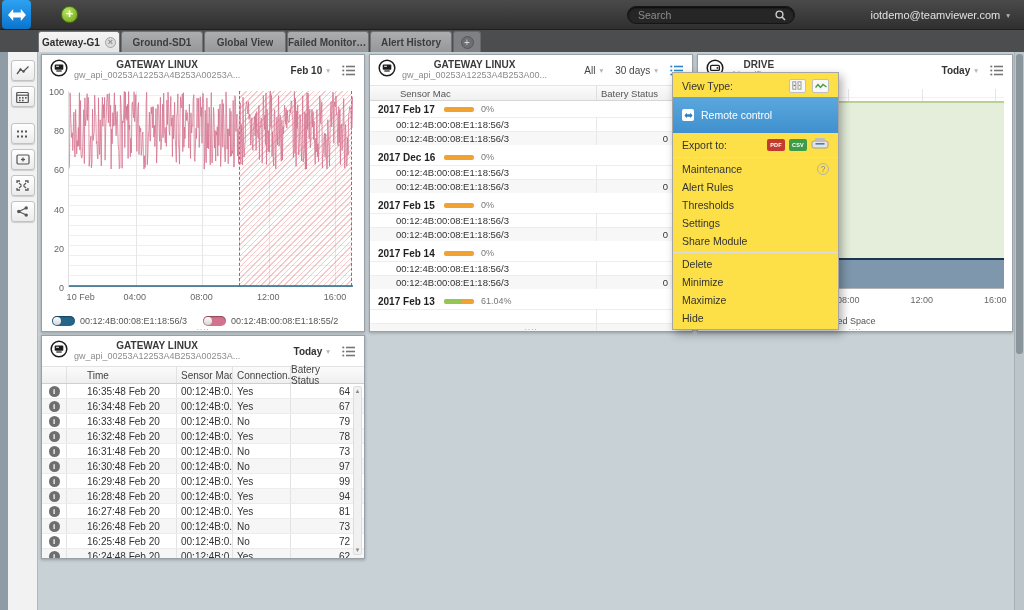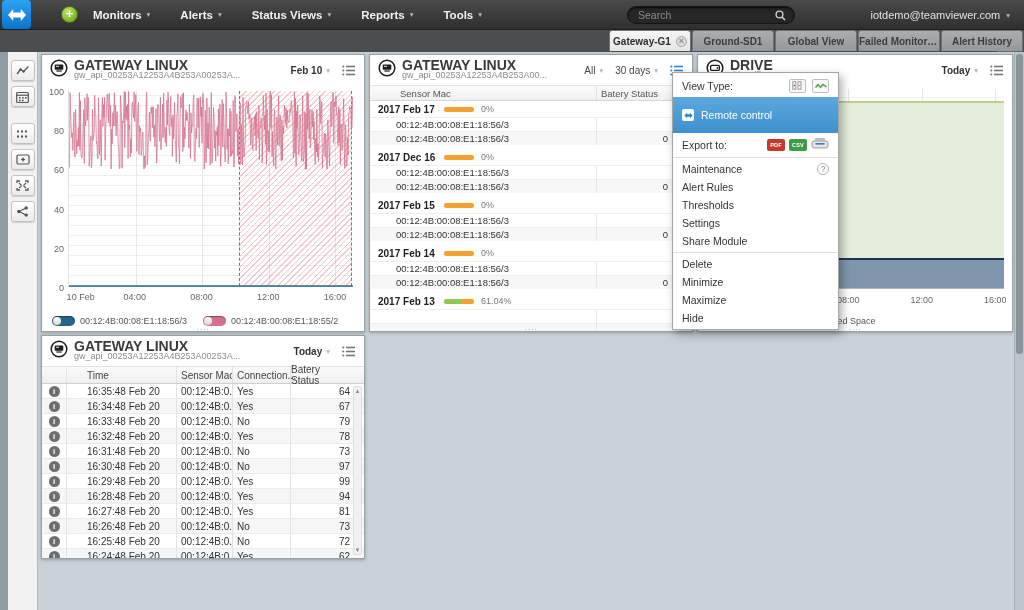--- a/index.html
+++ b/index.html
@@ -18,21 +18,21 @@
   .nav-item{color:#f1f1f1;font-weight:bold;font-size:11.5px;display:flex;align-items:center;gap:5px;cursor:default;}
   .caret{font-size:7.5px;color:#b5b5b5;}
   .caret::before{content:"▾";}
   .search-wrap{position:absolute;left:627px;top:6px;width:168px;height:18px;border-radius:9px;
     background:#262626;border:1px solid #161616;display:flex;align-items:center;padding:0 8px;
     box-shadow:inset 0 1px 2px rgba(0,0,0,.8);}
   .search-wrap input{flex:1;background:transparent;border:0;outline:0;color:#cfcfcf;font-size:10.5px;min-width:0;}
   .search-wrap input::placeholder{color:#8d8d8d;}
   .account{position:absolute;right:14px;top:0;height:30px;display:flex;align-items:center;gap:6px;color:#e2e2e2;font-size:11px;}
   
-  .tabbar{height:22px;background:#4c4d4f;display:flex;align-items:flex-end;padding-left:38px;flex-direction:column;}
+  .tabbar{height:22px;background:#4c4d4f;display:flex;align-items:flex-end;padding-left:38px;}
   .tab{height:21px;width:82px;display:flex;align-items:center;justify-content:center;gap:5px;
     font-size:10px;font-weight:bold;color:#3b3c3e;background:linear-gradient(#acadaf,#96979a);
     border:1px solid #717275;border-bottom:0;border-radius:3px 3px 0 0;margin-right:1px;}
   .tab.active{background:linear-gradient(#f5f5f5,#e5e5e5);color:#2d2d2d;}
   .tab-label{white-space:nowrap;overflow:hidden;text-overflow:ellipsis;}
   .tab-close{width:11px;height:11px;border:1px solid #a3a3a3;border-radius:50%;color:#8e8e8e;
     font-size:9px;line-height:9px;text-align:center;flex:none;background:#dcdcdc;}
   .x-close::before{content:"×";}
   .tab-add{width:28px;height:21px;background:#7f8084;border:1px solid #68696c;border-bottom:0;
     border-radius:3px 3px 0 0;display:flex;align-items:center;justify-content:center;}
@@ -48,21 +48,21 @@
     box-shadow:0 1px 1px rgba(0,0,0,.15);}
   .sb-sep{height:6px;}
   .workspace{position:relative;flex:1;}
   .panel{position:absolute;background:#fff;border:1px solid #99a1a6;box-shadow:0 1px 3px rgba(0,0,0,.25);}
   #panel-sensor{left:3px;top:2px;width:324px;height:278px;}
   #panel-battery{left:331px;top:2px;width:324px;height:278px;}
   #panel-drive{left:659px;top:2px;width:316px;height:278px;}
   #panel-log{left:3px;top:283px;width:324px;height:224px;overflow:hidden;}
   .panel-header{height:30px;display:flex;align-items:center;padding:0 8px;gap:6px;}
   .ph-text{line-height:10px;}
-  .ph-title{font-size:14px;font-weight:bold;color:#3a3a3a;}
+  .ph-title{font-size:10px;font-weight:bold;color:#3a3a3a;text-align:center;}
   .ph-sub{font-size:9px;color:#8b8b8b;}
   .ph-right{margin-left:auto;display:flex;align-items:center;gap:12px;}
   .date-sel{font-size:10px;font-weight:bold;color:#333;display:flex;gap:4px;align-items:center;}
   .filter-sel{font-size:10px;color:#444;display:flex;gap:4px;align-items:center;}
   .menu-btn{display:flex;align-items:center;}
   .resize-dots{position:absolute;left:50%;bottom:-3px;transform:translateX(-50%);
     font-size:8px;color:#8f8f8f;letter-spacing:1px;}
   .resize-dots::before{content:"∙∙∙∙";}
   
   #sensor-chart{position:relative;height:226px;}
@@ -116,21 +116,21 @@
   .lt-row{height:15px;display:flex;align-items:stretch;font-size:10px;color:#333;border-bottom:1px solid #ececec;}
   .lt-row.alt{background:#f6f6f6;}
   .info-i{width:11px;height:11px;border-radius:50%;background:#6e6e6e;color:#fff;font-size:8px;
     font-weight:bold;text-align:center;line-height:11px;display:inline-block;}
   .info-i::before{content:"i";}
   .lt-scroll{position:absolute;right:2px;top:50px;bottom:3px;width:9px;background:#f1f1f1;
     border:1px solid #ddd;border-radius:2px;font-size:6px;color:#888;text-align:center;}
   .lt-scroll .up{position:absolute;top:1px;left:0;right:0;}
   .lt-scroll .dn{position:absolute;bottom:1px;left:0;right:0;}
   
-  .context-menu{position:absolute;left:672px;top:72px;width:167px;background:#ffffff;border:1px solid #a5a5a5;
+  .context-menu{position:absolute;left:672px;top:72px;width:167px;background:#fde047;border:1px solid #a5a5a5;
     box-shadow:3px 4px 9px rgba(0,0,0,.32);z-index:100;font-size:10.5px;color:#333;padding:2px 0;}
   .cm-row{height:21px;display:flex;align-items:center;padding:0 9px;gap:6px;}
   .cm-spacer{flex:1;}
   .cm-vt-btn{width:17px;height:14px;border:1px solid #c0c0c0;border-radius:2px;background:#f8f8f8;
     display:flex;align-items:center;justify-content:center;}
   .cm-remote{height:20px;background:linear-gradient(#5ba8de,#3f90ce);color:#fff;display:flex;
     align-items:center;gap:7px;padding:18px 9px;margin:1px 0;}
   .cm-remote-icon{width:12px;height:12px;border-radius:2px;background:#fff;display:flex;align-items:center;justify-content:center;flex:none;}
   .cm-item{height:18px;display:flex;align-items:center;padding:0 9px;}
   .cm-div{border-top:1px solid #dcdcdc;margin:2px 0;}
@@ -146,47 +146,20 @@
 </head>
 <body>
 
 <div class="topbar">
   <div class="tv-logo">
     <svg width="20" height="14" viewBox="0 0 20 14">
         <path d="M6.2 1 1 7l5.2 6V9.6h7.6V13L19 7 13.8 1v3.4H6.2z" fill="#fff"></path>
       </svg>
   </div>
   <div class="add-btn"></div>
-  <nav class="topnav">
-
-      <div class="nav-item">
-        <span>Monitors</span>
-        <span class="caret"></span>
-      </div>
-
-      <div class="nav-item">
-        <span>Alerts</span>
-        <span class="caret"></span>
-      </div>
-
-      <div class="nav-item">
-        <span>Status Views</span>
-        <span class="caret"></span>
-      </div>
-
-      <div class="nav-item">
-        <span>Reports</span>
-        <span class="caret"></span>
-      </div>
-
-      <div class="nav-item">
-        <span>Tools</span>
-        <span class="caret"></span>
-      </div>
-    </nav>
   <div class="search-wrap">
     <input placeholder="Search" style="">
     <svg width="11" height="11" viewBox="0 0 11 11">
         <circle cx="4.5" cy="4.5" r="3.4" fill="none" stroke="#cdcdcd" stroke-width="1.4"></circle>
         <line x1="7" y1="7" x2="10" y2="10" stroke="#cdcdcd" stroke-width="1.6"></line>
       </svg>
   </div>
   <div class="account">
     <span>iotdemo@teamviewer.com</span>
     <span class="caret"></span>

